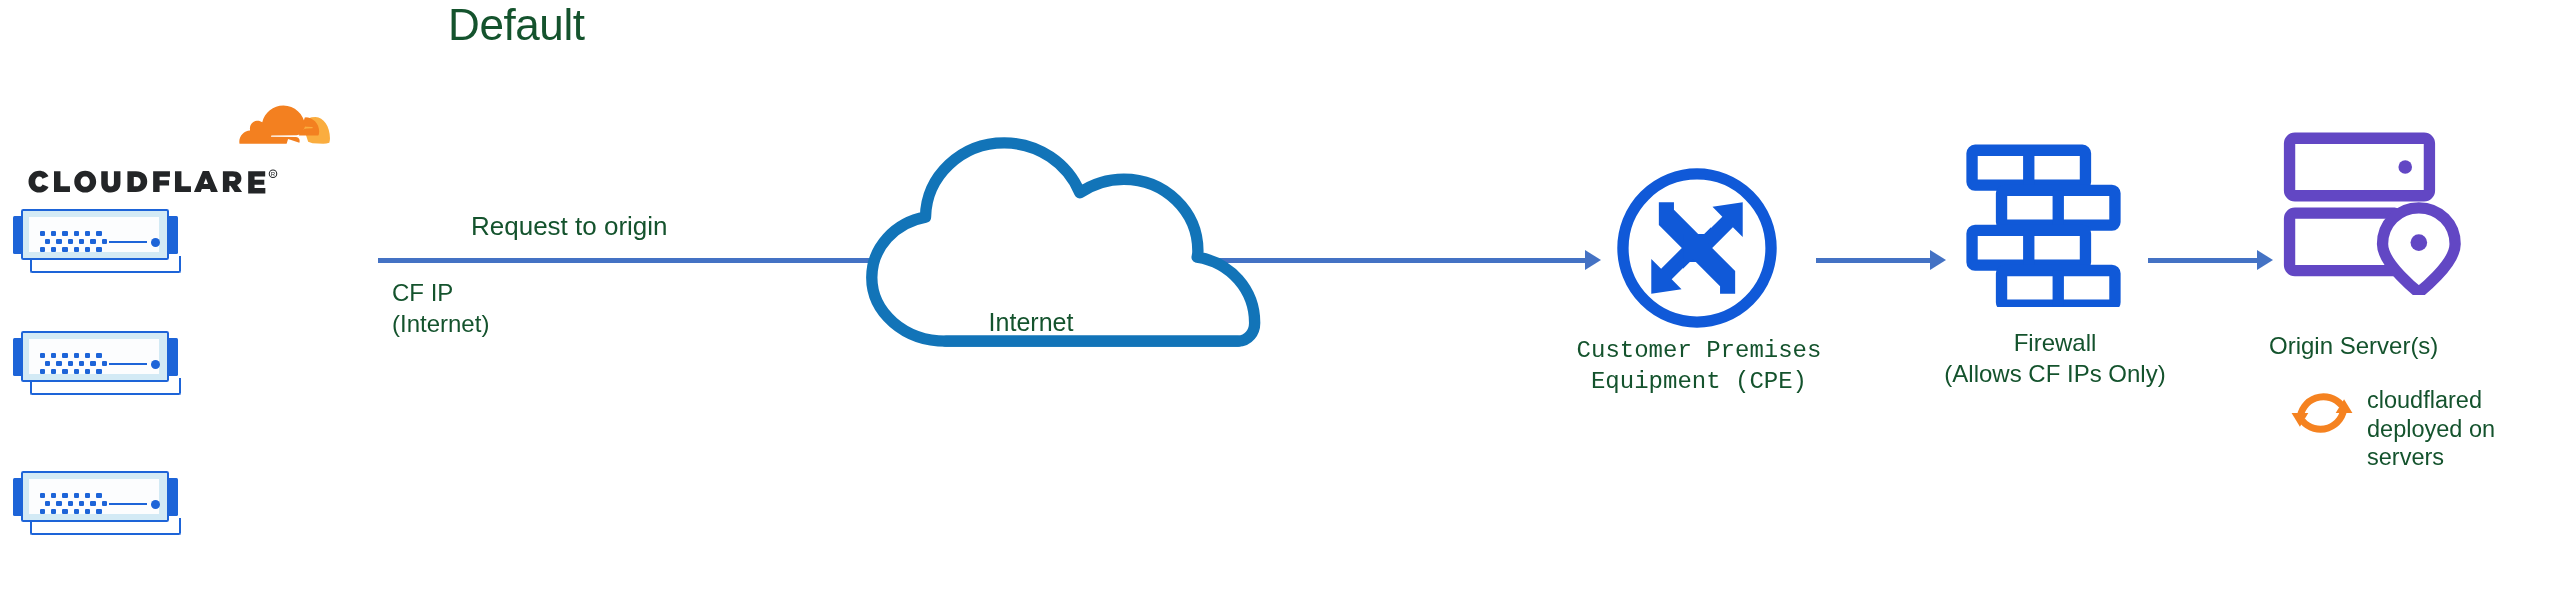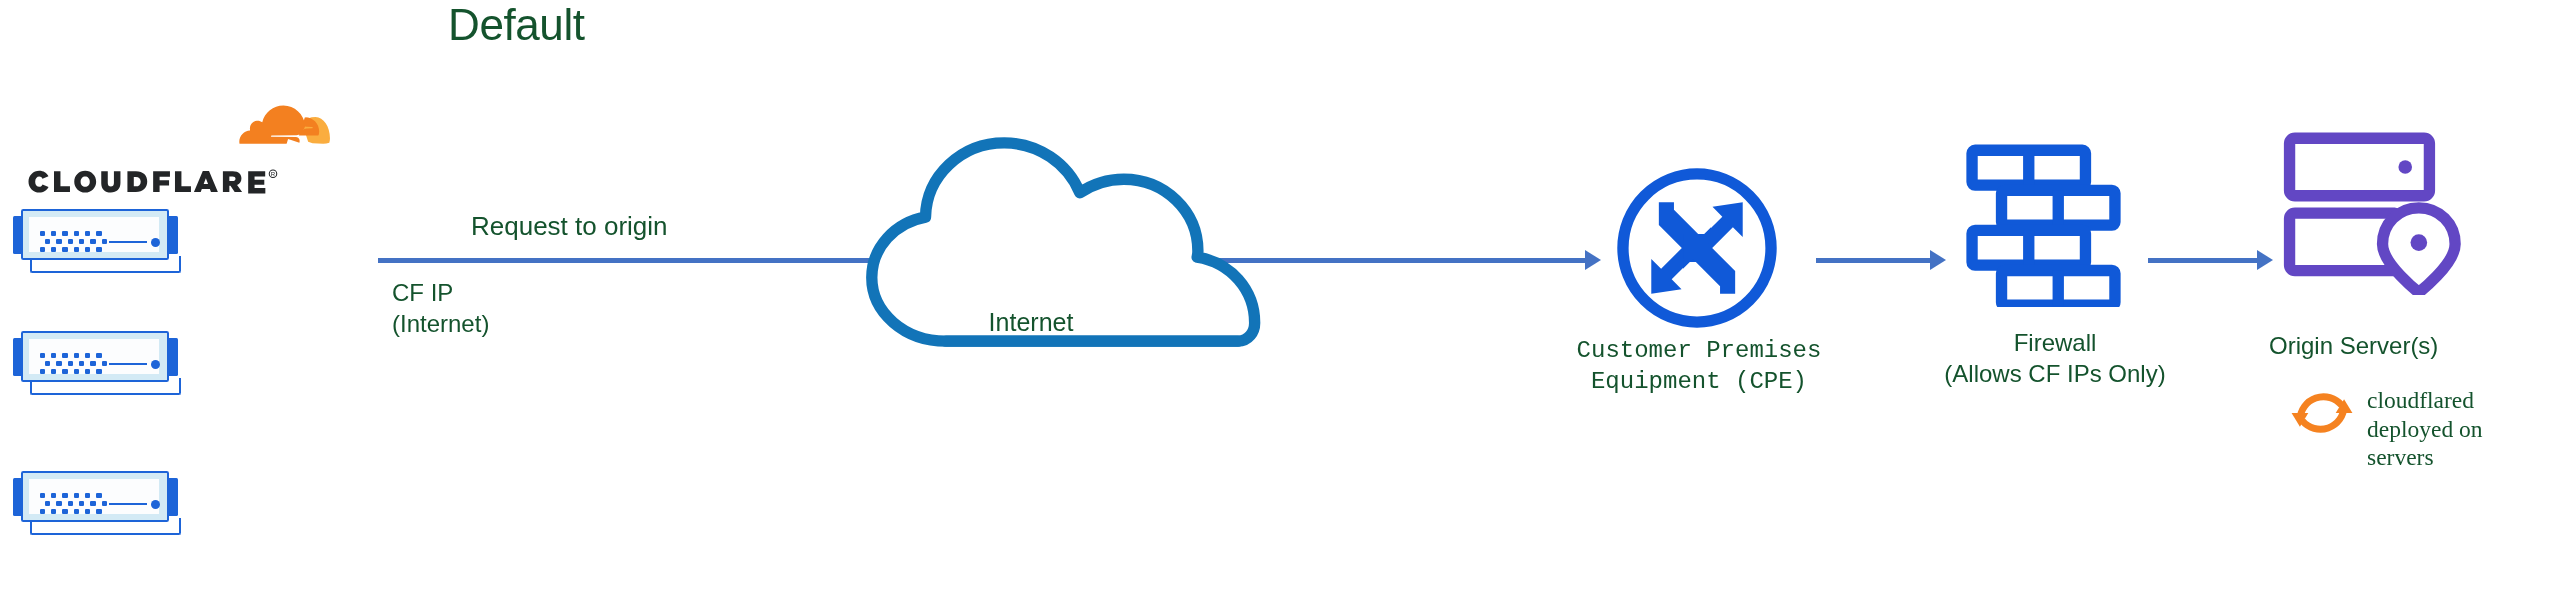--- a/index.html
+++ b/index.html
@@ -152,21 +152,21 @@
   }
   .lbl.center { text-align: center; }
   #label-request-to-origin { font-size: 26px; left: 471px; top: 210px; }
   #label-cf-ip { left: 392px; top: 278px; }
   #label-internet { font-size: 25px; left: 872px; top: 306px; width: 318px; }
   #label-cpe  { left: 1521px; top: 336px; width: 356px; font-family: Liberation Mono, monospace; }
   #label-firewall { left: 1877px; top: 328px; width: 356px; }
   #label-origin { left: 2269px; top: 331px; width: 318px; }
   #label-cloudflared {
     left: 2367px; top: 386px; width: 189px;
-    font-size: 23.5px; line-height: 1.22; font-family: Liberation Serif, serif;
+    font-size: 23.5px; line-height: 1.22;
   }
 
   
   #internet-cloud { left: 840px; top: 114px; width: 454px; height: 250px; }
 
   
   #cpe-router { left: 1612px; top: 163px; width: 170px; height: 170px; }
 
   
   #firewall-icon { left: 1966px; top: 144px; width: 155px; height: 163px; }

